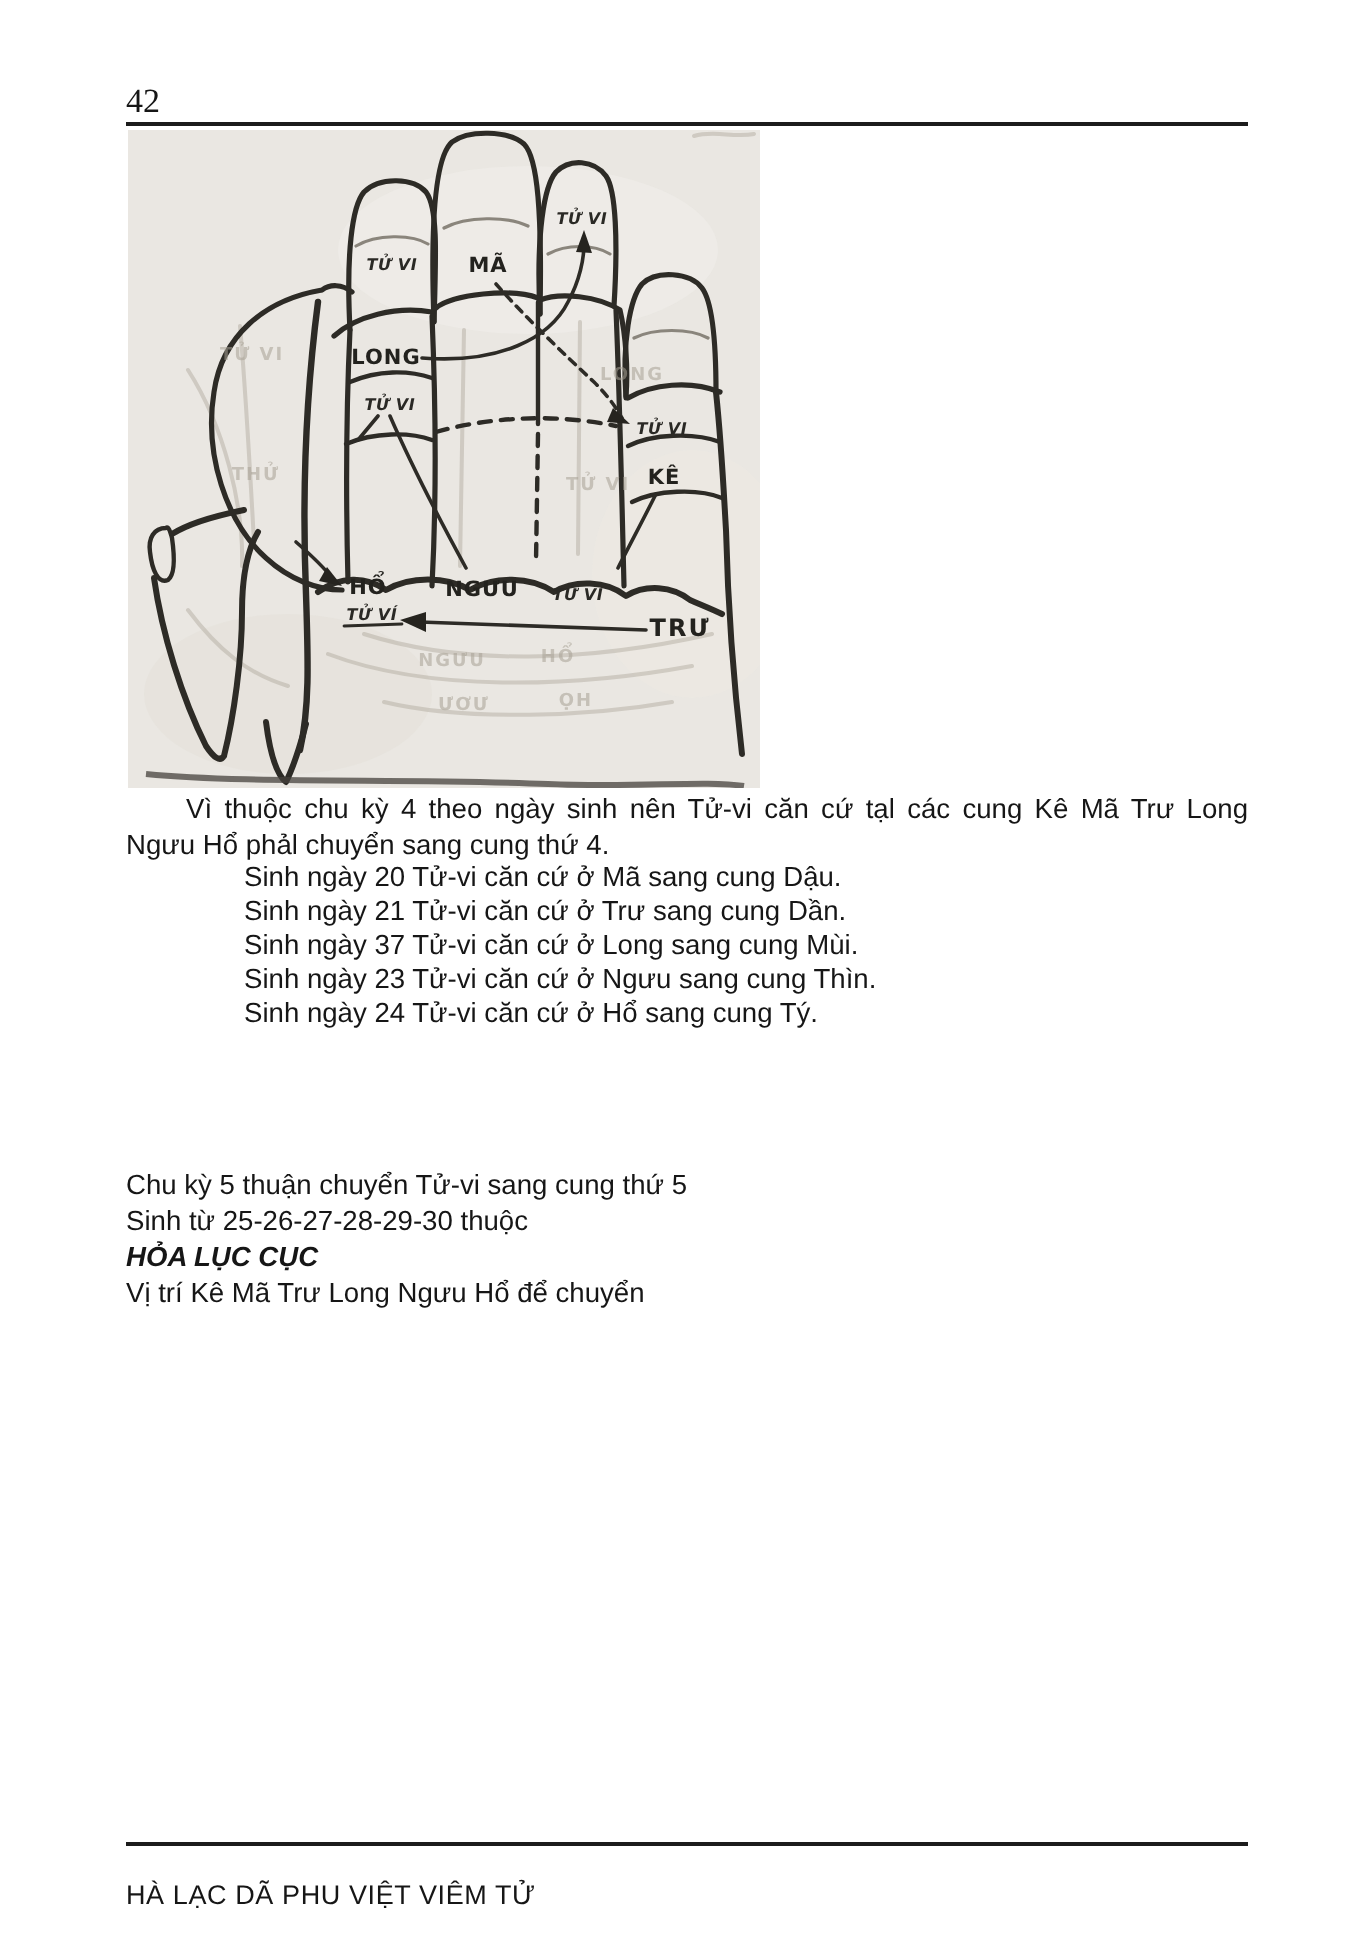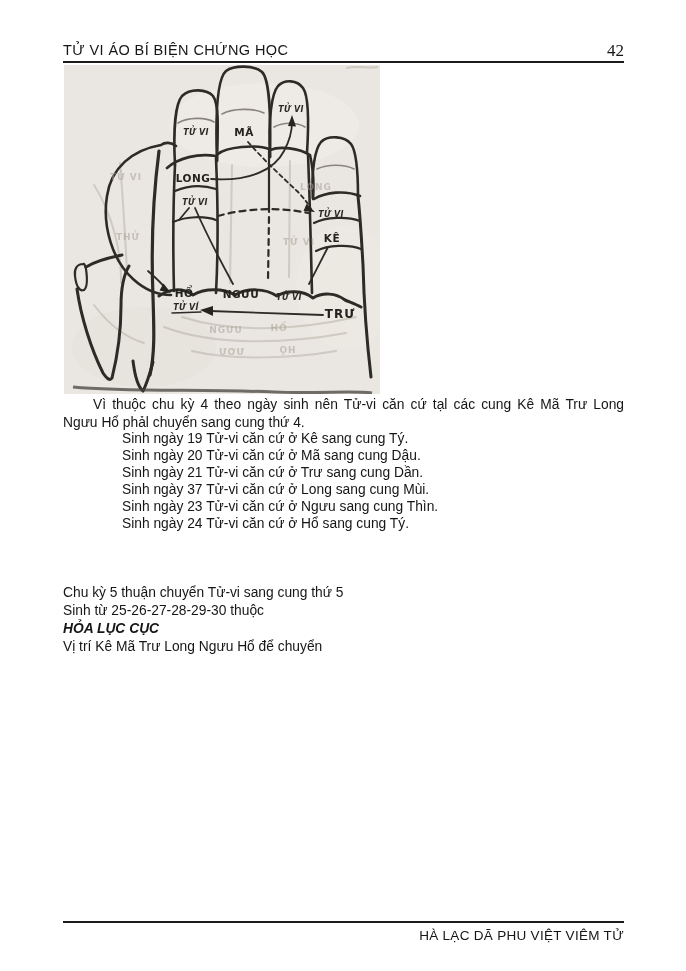--- a/index.html
+++ b/index.html
@@ -35,28 +35,27 @@
   .dl-ghost{font:bold 9px "DejaVu Sans",sans-serif;fill:#a8a295;opacity:.55;letter-spacing:1px;}
   
   .para1{position:absolute;left:63px;top:396px;width:561px;font-size:13.8px;line-height:18px;}
   .para1 .l1{text-align:justify;text-align-last:justify;text-indent:30px;}
   .rules{position:absolute;left:122px;top:430px;font-size:13.8px;line-height:17.1px;}
   .cycle5{position:absolute;left:63px;top:584px;font-size:13.8px;line-height:17.9px;}
   .cycle5 .bold{font-weight:bold;font-style:italic;}
   
   .footer{
     position:absolute;left:63px;top:921px;width:561px;
-    border-top:2px solid #1c1c1c;padding-top:5px;font-size:13.5px;letter-spacing:.3px;text-align:right;
+    border-top:2px solid #1c1c1c;padding-top:17px;font-size:13.5px;letter-spacing:.3px;
   }
 </style>
 </head>
 <body>
 
 <div class="header">
-  <span class="header-title">TỬ VI ÁO BÍ BIỆN CHỨNG HỌC</span>
   <span class="page-num">42</span>
 </div>
 
 <div class="scan">
   <svg id="hand-svg" width="316" height="329" viewBox="0 0 316 329" xmlns="http://www.w3.org/2000/svg">
 
     <ellipse cx="200" cy="60" rx="95" ry="42" fill="#f2f0ec" opacity=".5"></ellipse>
     <ellipse cx="80" cy="282" rx="72" ry="40" fill="#e3e0d9" opacity=".55"></ellipse>
     <ellipse cx="282" cy="222" rx="50" ry="62" fill="#ece9e3" opacity=".6"></ellipse>
 
@@ -136,21 +135,20 @@
       <text x="224" y="288" text-anchor="middle" class="dl-ghost">ỌH</text>
     </svg>
 </div>
 
 <div class="para1">
   <div class="l1">Vì thuộc chu kỳ 4 theo ngày sinh nên Tử-vi căn cứ tạl các cung Kê Mã Trư Long</div>
   <div>Ngưu Hổ phảl chuyển sang cung thứ 4.</div>
 </div>
 
 <div class="rules">
-    <div>Sinh ngày 19 Tử-vi căn cứ ở Kê sang cung Tý.</div>
     <div>Sinh ngày 20 Tử-vi căn cứ ở Mã sang cung Dậu.</div>
     <div>Sinh ngày 21 Tử-vi căn cứ ở Trư sang cung Dần.</div>
     <div>Sinh ngày 37 Tử-vi căn cứ ở Long sang cung Mùi.</div>
     <div>Sinh ngày 23 Tử-vi căn cứ ở Ngưu sang cung Thìn.</div>
     <div>Sinh ngày 24 Tử-vi căn cứ ở Hổ sang cung Tý.</div>
   </div>
 
 <div class="cycle5">
     <div>Chu kỳ 5 thuận chuyển Tử-vi sang cung thứ 5</div>
     <div>Sinh từ 25-26-27-28-29-30 thuộc</div>

